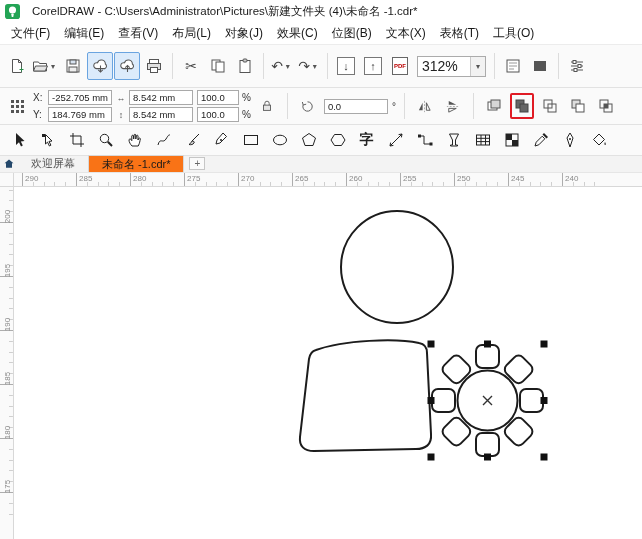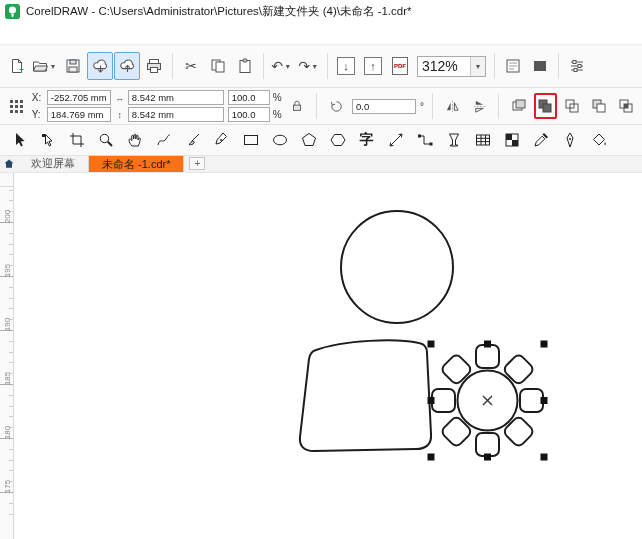--- a/index.html
+++ b/index.html
@@ -1,40 +1,40 @@
 <!DOCTYPE html>
 <html><head>
 <meta charset="utf-8">
 <style>
   *{margin:0;padding:0;box-sizing:border-box;font-family:"Liberation Sans","DejaVu Sans",sans-serif}
   html,body{width:642px;height:539px;overflow:hidden;background:#fff}
   #app{position:relative;width:642px;height:539px;background:#fff;color:#222;font-size:12px}
 
-  .titlebar{position:absolute;left:0;top:0;width:100%;height:22px;background:#fff;display:flex;align-items:center;gap:6px;padding-left:5px;font-size:11.5px;color:#1a1a1a}
+  .titlebar{position:absolute;left:0;top:0;width:100%;height:22px;background:#fff;display:flex;align-items:center;gap:12px;padding-left:5px;font-size:11.5px;color:#1a1a1a}
   .menubar{position:absolute;left:0;top:22px;width:100%;height:22px;background:#fff;display:flex;align-items:center;padding-left:4px}
   .menubar .mi{padding:3px 7px;color:#1a1a1a}
 
   .stdbar{position:absolute;left:0;top:44px;width:100%;height:44px;background:#fafafa;border-top:1px solid #ececec;border-bottom:1px solid #e2e2e2;display:flex;align-items:center;padding:0 4px;gap:1px}
   .tbtn{min-width:26px;height:28px;display:flex;align-items:center;justify-content:center;border:1px solid transparent;border-radius:2px;color:#444}
   .tbtn.hl{background:#dcebfb;border-color:#6aa4e0}
   .glyph{font-size:14px;color:#444;line-height:1}
   .dd{font-size:8px;color:#555;width:10px;text-align:center}
   .sep{width:1px;height:26px;background:#dcdcdc;margin:0 4px}
   .boxarrow{width:18px;height:18px;border:1px solid #777;display:flex;align-items:center;justify-content:center;font-size:11px;color:#333;background:#fff}
   .pdfdoc{width:16px;height:18px;border:1px solid #666;background:#fff;display:flex;align-items:center;justify-content:center;font-size:6px;font-weight:bold;color:#b00}
   .combo{display:flex;align-items:center;border:1px solid #ababab;background:#fff;height:21px;margin:0 3px}
   .combo .cval{width:52px;padding:0 4px;font-size:14px;text-align:left}
   .combo .cdd{width:15px;height:100%;display:flex;align-items:center;justify-content:center;border-left:1px solid #c9c9c9;background:#f2f2f2;font-size:8px;color:#555}
 
   .propbar{position:absolute;left:0;top:88px;width:100%;height:37px;background:#fafafa;border-bottom:1px solid #e2e2e2;display:flex;align-items:center;padding:0 5px;gap:4px;font-size:10px;color:#333}
   .stack{display:flex;flex-direction:column;gap:2px;justify-content:center}
   .prow{display:flex;align-items:center;gap:3px;height:15px}
   .plabel{width:12px;font-size:10px;color:#333}
   .pin{height:15px;border:1px solid #a9a9a9;background:#fff;font-size:9.5px;color:#222;padding:0 3px;outline:none}
-  .w80{width:64px}.w84{width:96px}.w42{width:42px}.w56{width:64px}
+  .w80{width:64px}.w84{width:64px}.w42{width:42px}.w56{width:64px}
   .pbtn{width:24px;height:26px;display:flex;align-items:center;justify-content:center;border:1px solid transparent;border-radius:2px}
   .pbtn.red-hl{border:2px solid #e01b24}
   .tinyglyph{font-size:9px;color:#555;width:10px;text-align:center}
 
   .toolbox{position:absolute;left:0;top:125px;width:100%;height:31px;background:#fafafa;border-bottom:1px solid #e2e2e2;display:flex;align-items:center;padding:0 6px;gap:4px}
   .xbtn{width:25px;height:25px;display:flex;align-items:center;justify-content:center;border-radius:2px}
   .textglyph{font-size:14px;color:#222;font-weight:bold}
 
   .tabbar{position:absolute;left:0;top:156px;width:100%;height:17px;background:#f3f3f3;display:flex;align-items:flex-end;font-size:11px;border-bottom:1px solid #e6e6e6}
   .homebtn{width:18px;height:17px;display:flex;align-items:center;justify-content:center}
@@ -62,20 +62,32 @@
 
   <div class="titlebar">
     <svg width="15" height="15" viewBox="0 0 16 16">
         <rect width="16" height="16" rx="3" fill="#23a455"></rect>
         <circle cx="8" cy="6.5" r="3.8" fill="#fff"></circle>
         <path d="M6.6 10.6h2.8l-.6 3.2H7.2z" fill="#fff"></path>
       </svg>
     <span>CorelDRAW - C:\Users\Administrator\Pictures\新建文件夹 (4)\未命名 -1.cdr*</span>
   </div>
 
+  <div class="menubar">
+    <span class="mi">文件(F)</span>
+    <span class="mi">编辑(E)</span>
+    <span class="mi">查看(V)</span>
+    <span class="mi">布局(L)</span>
+    <span class="mi">对象(J)</span>
+    <span class="mi">效果(C)</span>
+    <span class="mi">位图(B)</span>
+    <span class="mi">文本(X)</span>
+    <span class="mi">表格(T)</span>
+    <span class="mi">工具(O)</span>
+  </div>
 
   <div class="stdbar">
     <span class="tbtn">
         <svg width="16" height="16" viewBox="0 0 16 16">
           <path d="M3.5 1.5h6l3 3v10h-9z" fill="#fff" stroke="#555"></path>
           <path d="M9.5 1.5v3h3" fill="none" stroke="#555"></path>
           <path d="M10.5 11.5h4M12.5 9.5v4" stroke="#2a8a4a" fill="none"></path>
         </svg>
       </span>
     <span class="tbtn">
@@ -408,20 +420,33 @@
         <svg width="12" height="12" viewBox="0 0 16 16">
           <path d="M8 2l6 5h-2v6H4V7H2z" fill="#24486b"></path>
         </svg>
       </span>
     <span class="tab">欢迎屏幕</span>
     <span class="tab active">未命名 -1.cdr*</span>
     <span class="newtab">+</span>
   </div>
 
   <div class="corner"></div>
+  <div class="hruler">
+    <span class="hnum" style="left:11px">290</span>
+    <span class="hnum" style="left:65px">285</span>
+    <span class="hnum" style="left:119px">280</span>
+    <span class="hnum" style="left:173px">275</span>
+    <span class="hnum" style="left:227px">270</span>
+    <span class="hnum" style="left:281px">265</span>
+    <span class="hnum" style="left:335px">260</span>
+    <span class="hnum" style="left:389px">255</span>
+    <span class="hnum" style="left:443px">250</span>
+    <span class="hnum" style="left:497px">245</span>
+    <span class="hnum" style="left:551px">240</span>
+  </div>
   <div class="vruler">
     <span class="vnum" style="top:25px">200</span>
     <span class="vnum" style="top:79px">195</span>
     <span class="vnum" style="top:133px">190</span>
     <span class="vnum" style="top:187px">185</span>
     <span class="vnum" style="top:241px">180</span>
     <span class="vnum" style="top:295px">175</span>
   </div>
 
   <div class="canvas">

